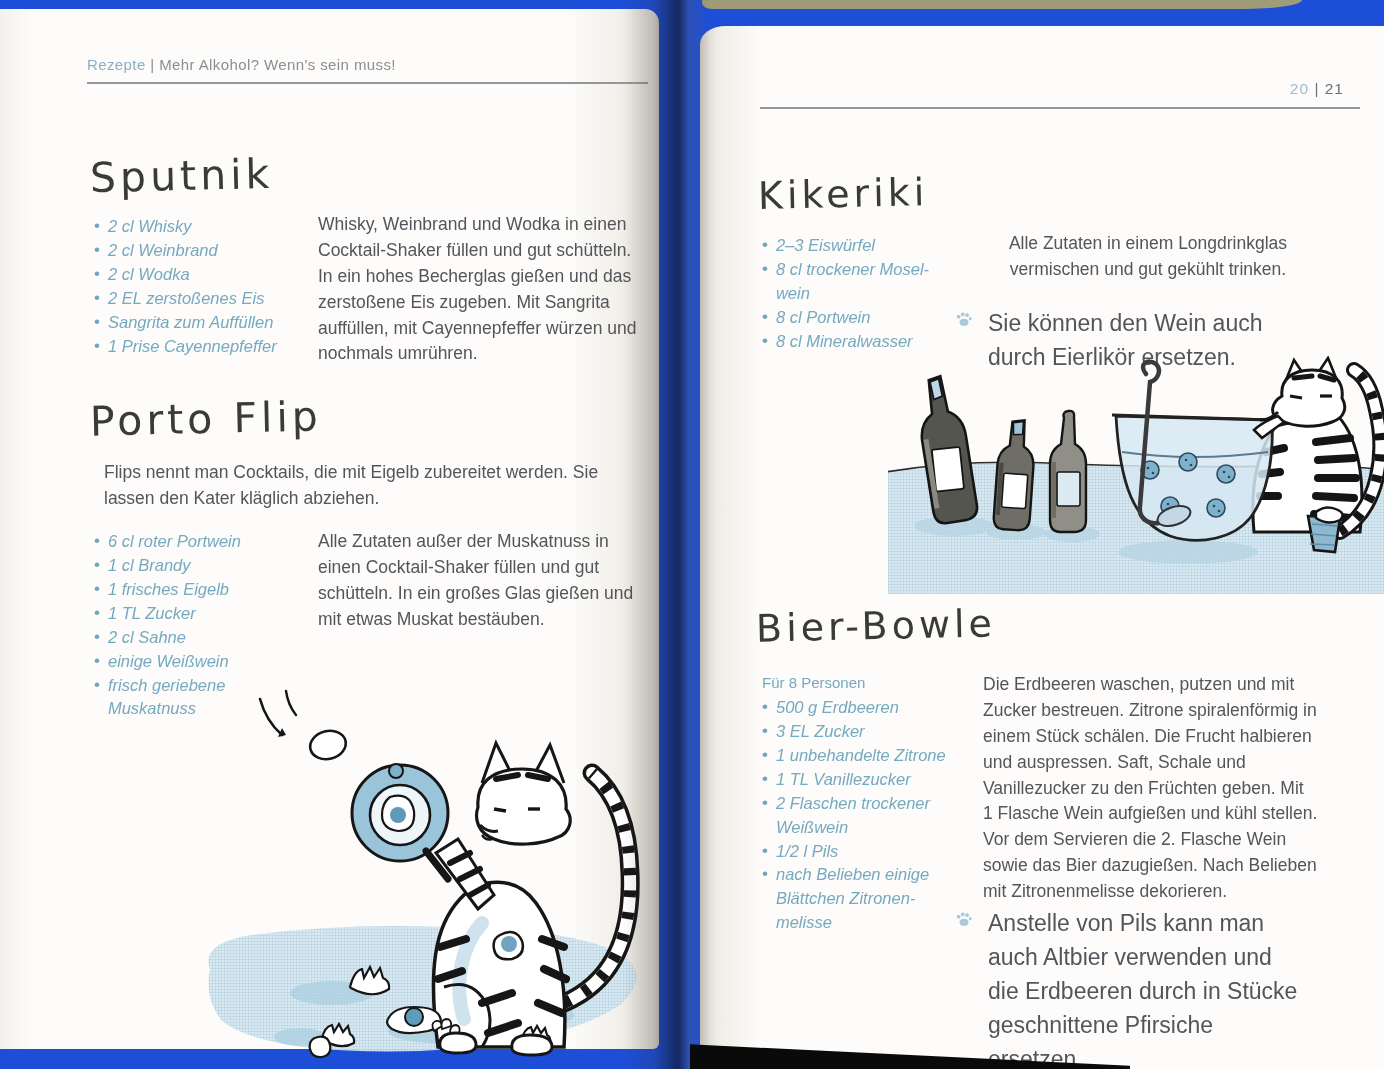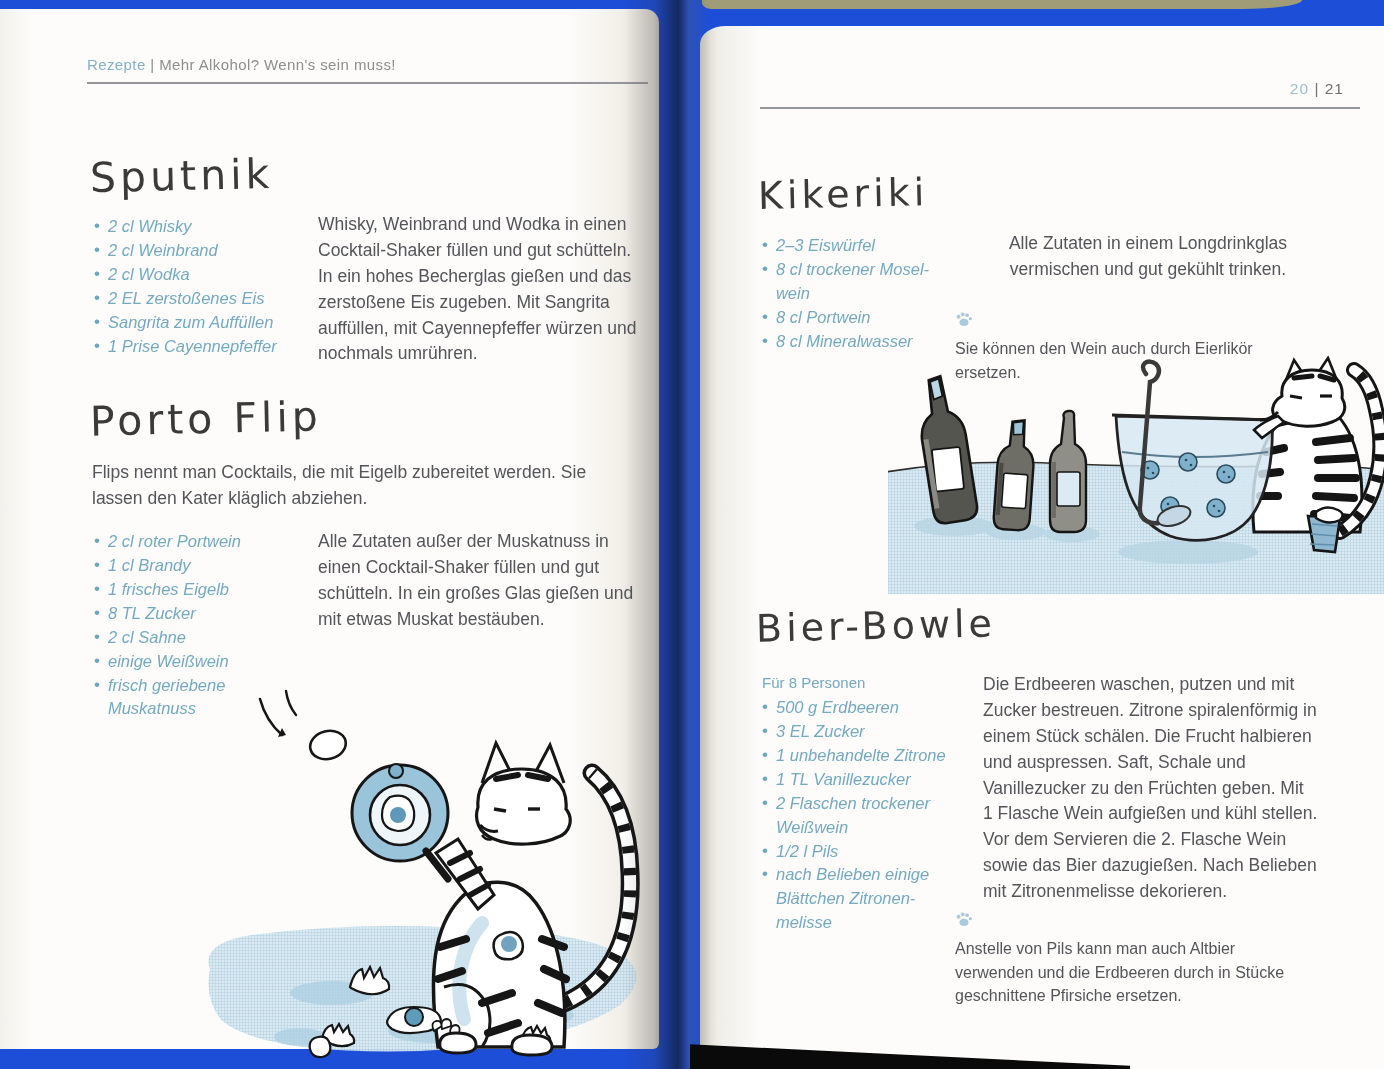--- a/index.html
+++ b/index.html
@@ -34,21 +34,21 @@
   .intro{position:absolute;color:#54555a;font-size:17.5px;line-height:1.5;}
 
   ul.ing{position:absolute;list-style:none;margin:0;padding:0;}
   ul.ing li{display:flex;gap:8px;color:#74a9c0;font-style:italic;
     font-size:16.5px;line-height:1.45;}
   ul.ing .blt{font-style:normal;flex:0 0 auto;font-size:17px;line-height:1.35;color:#6ea4bd;}
   .serving{position:absolute;color:#74a9c0;font-size:15px;line-height:1.45;}
 
   .steps{position:absolute;color:#54555a;font-size:17.5px;line-height:1.48;}
 
-  .tip{position:absolute;display:flex;gap:9px;color:#54555a;font-size:16px;line-height:1.48;flex-direction:column;}
+  .tip{position:absolute;display:flex;gap:15px;color:#54555a;font-size:23px;line-height:1.48;}
   .tip svg{flex:0 0 auto;margin-top:4px;}
 
   svg{display:block;}
 </style>
 </head>
 <body>
 
 <div id="stage">
 
   <div class="page" id="page-left">
@@ -83,37 +83,37 @@
           <span>Sangrita zum Auffüllen</span>
         </li>
         <li>
           <span class="blt">•</span>
           <span>1 Prise Cayennepfeffer</span>
         </li>
       </ul>
     <div class="steps" style="left:318px;top:203px;width:330px;">Whisky, Weinbrand und Wodka in einen Cocktail-Shaker füllen und gut schütteln. In ein hohes Becherglas gießen und das zerstoßene Eis zugeben. Mit Sangrita auffüllen, mit Cayennepfeffer würzen und nochmals umrühren.</div>
 
     <div class="hand-title" style="left:90px;top:386px;">Porto Flip</div>
-    <div class="intro" style="left:92px;top:450px;width:545px;">Flips nennt man Cocktails, die mit Eigelb zubereitet werden. Sie lassen den Kater kläglich abziehen.</div>
+    <div class="intro" style="left:104px;top:450px;width:545px;">Flips nennt man Cocktails, die mit Eigelb zubereitet werden. Sie lassen den Kater kläglich abziehen.</div>
     <ul class="ing" style="left:94px;top:521px;width:216px;">
         <li>
           <span class="blt">•</span>
-          <span>2 cl roter Portwein</span>
+          <span>6 cl roter Portwein</span>
         </li>
         <li>
           <span class="blt">•</span>
           <span>1 cl Brandy</span>
         </li>
         <li>
           <span class="blt">•</span>
           <span>1 frisches Eigelb</span>
         </li>
         <li>
           <span class="blt">•</span>
-          <span>8 TL Zucker</span>
+          <span>1 TL Zucker</span>
         </li>
         <li>
           <span class="blt">•</span>
           <span>2 cl Sahne</span>
         </li>
         <li>
           <span class="blt">•</span>
           <span>einige Weißwein</span>
         </li>
         <li>

